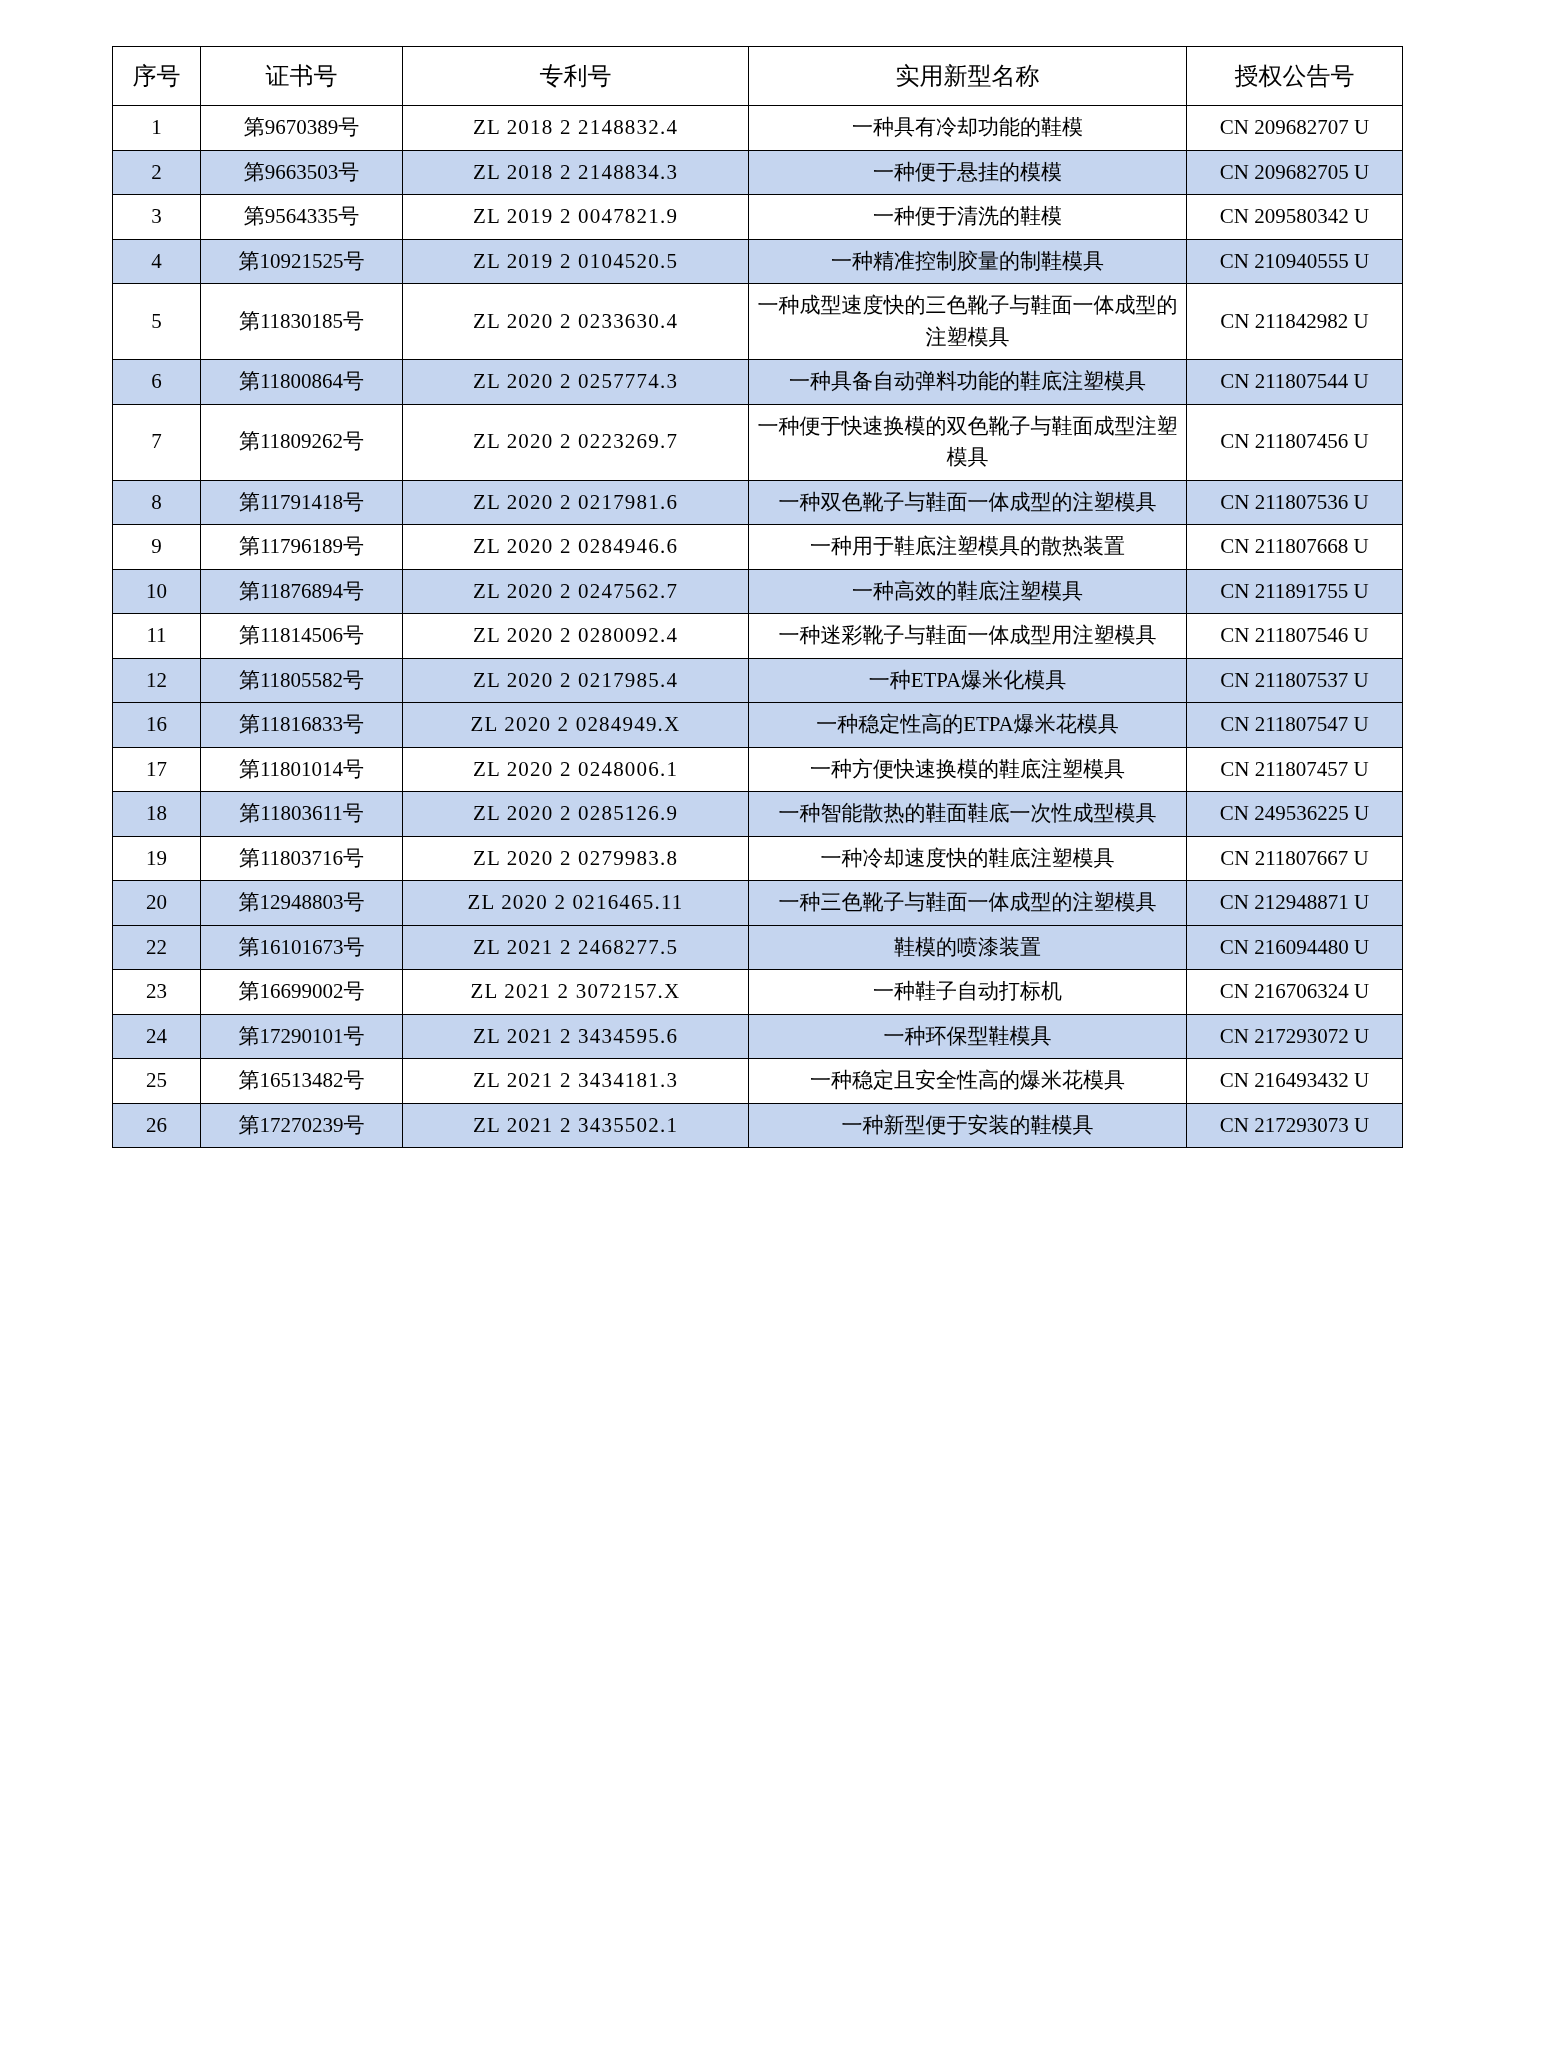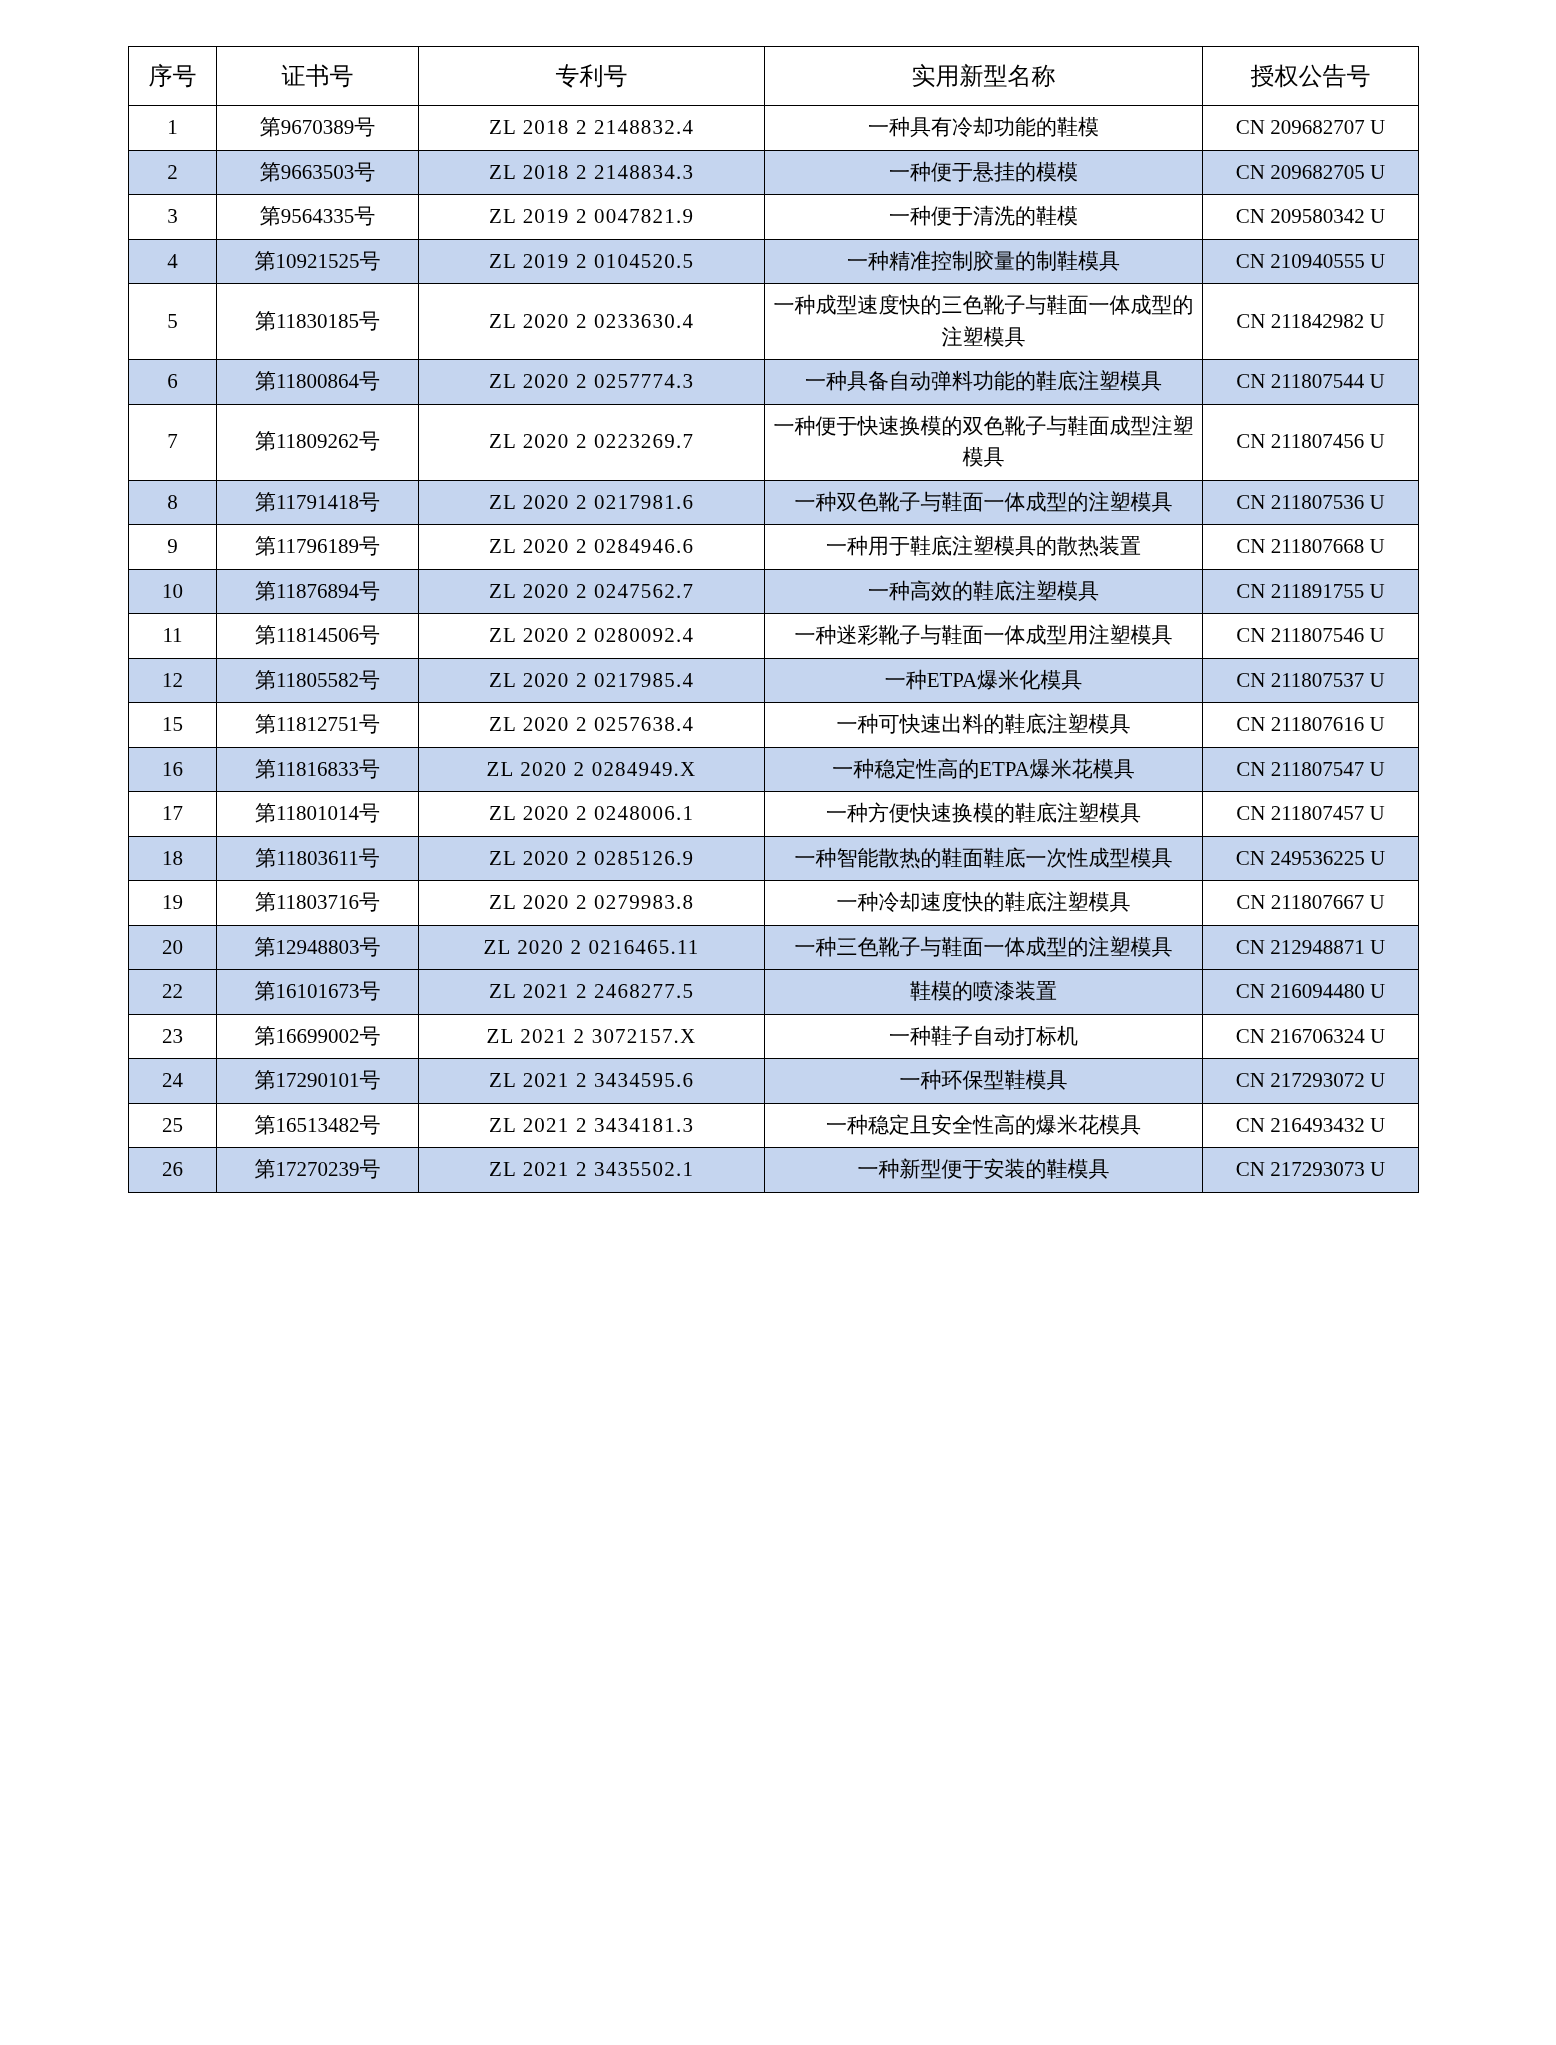--- a/index.html
+++ b/index.html
@@ -17,21 +17,20 @@
     box-sizing: border-box;
     width: 1556px;
     height: 2045px;
     padding: 46px 112px 0 112px;
   }
   table.patent-table {
     border-collapse: collapse;
     width: 1290px;
     table-layout: fixed;
     font-size: 21px;
-    margin-left: 16px;
   }
   table.patent-table col.c-seq   { width: 88px; }
   table.patent-table col.c-cert  { width: 202px; }
   table.patent-table col.c-pat   { width: 346px; }
   table.patent-table col.c-name  { width: 438px; }
   table.patent-table col.c-pub   { width: 216px; }
 
   table.patent-table th,
   table.patent-table td {
     border: 1px solid #000000;
@@ -167,27 +166,20 @@
           <td class="name">一种迷彩靴子与鞋面一体成型用注塑模具</td>
           <td class="pub">CN 211807546 U</td>
         </tr>
         <tr class="shaded">
           <td class="seq">12</td>
           <td class="cert">第11805582号</td>
           <td class="pat">ZL 2020 2 0217985.4</td>
           <td class="name">一种ETPA爆米化模具</td>
           <td class="pub">CN 211807537 U</td>
         </tr>
-        <tr class="plain">
-          <td class="seq">15</td>
-          <td class="cert">第11812751号</td>
-          <td class="pat">ZL 2020 2 0257638.4</td>
-          <td class="name">一种可快速出料的鞋底注塑模具</td>
-          <td class="pub">CN 211807616 U</td>
-        </tr>
         <tr class="shaded">
           <td class="seq">16</td>
           <td class="cert">第11816833号</td>
           <td class="pat">ZL 2020 2 0284949.X</td>
           <td class="name">一种稳定性高的ETPA爆米花模具</td>
           <td class="pub">CN 211807547 U</td>
         </tr>
         <tr class="plain">
           <td class="seq">17</td>
           <td class="cert">第11801014号</td>

